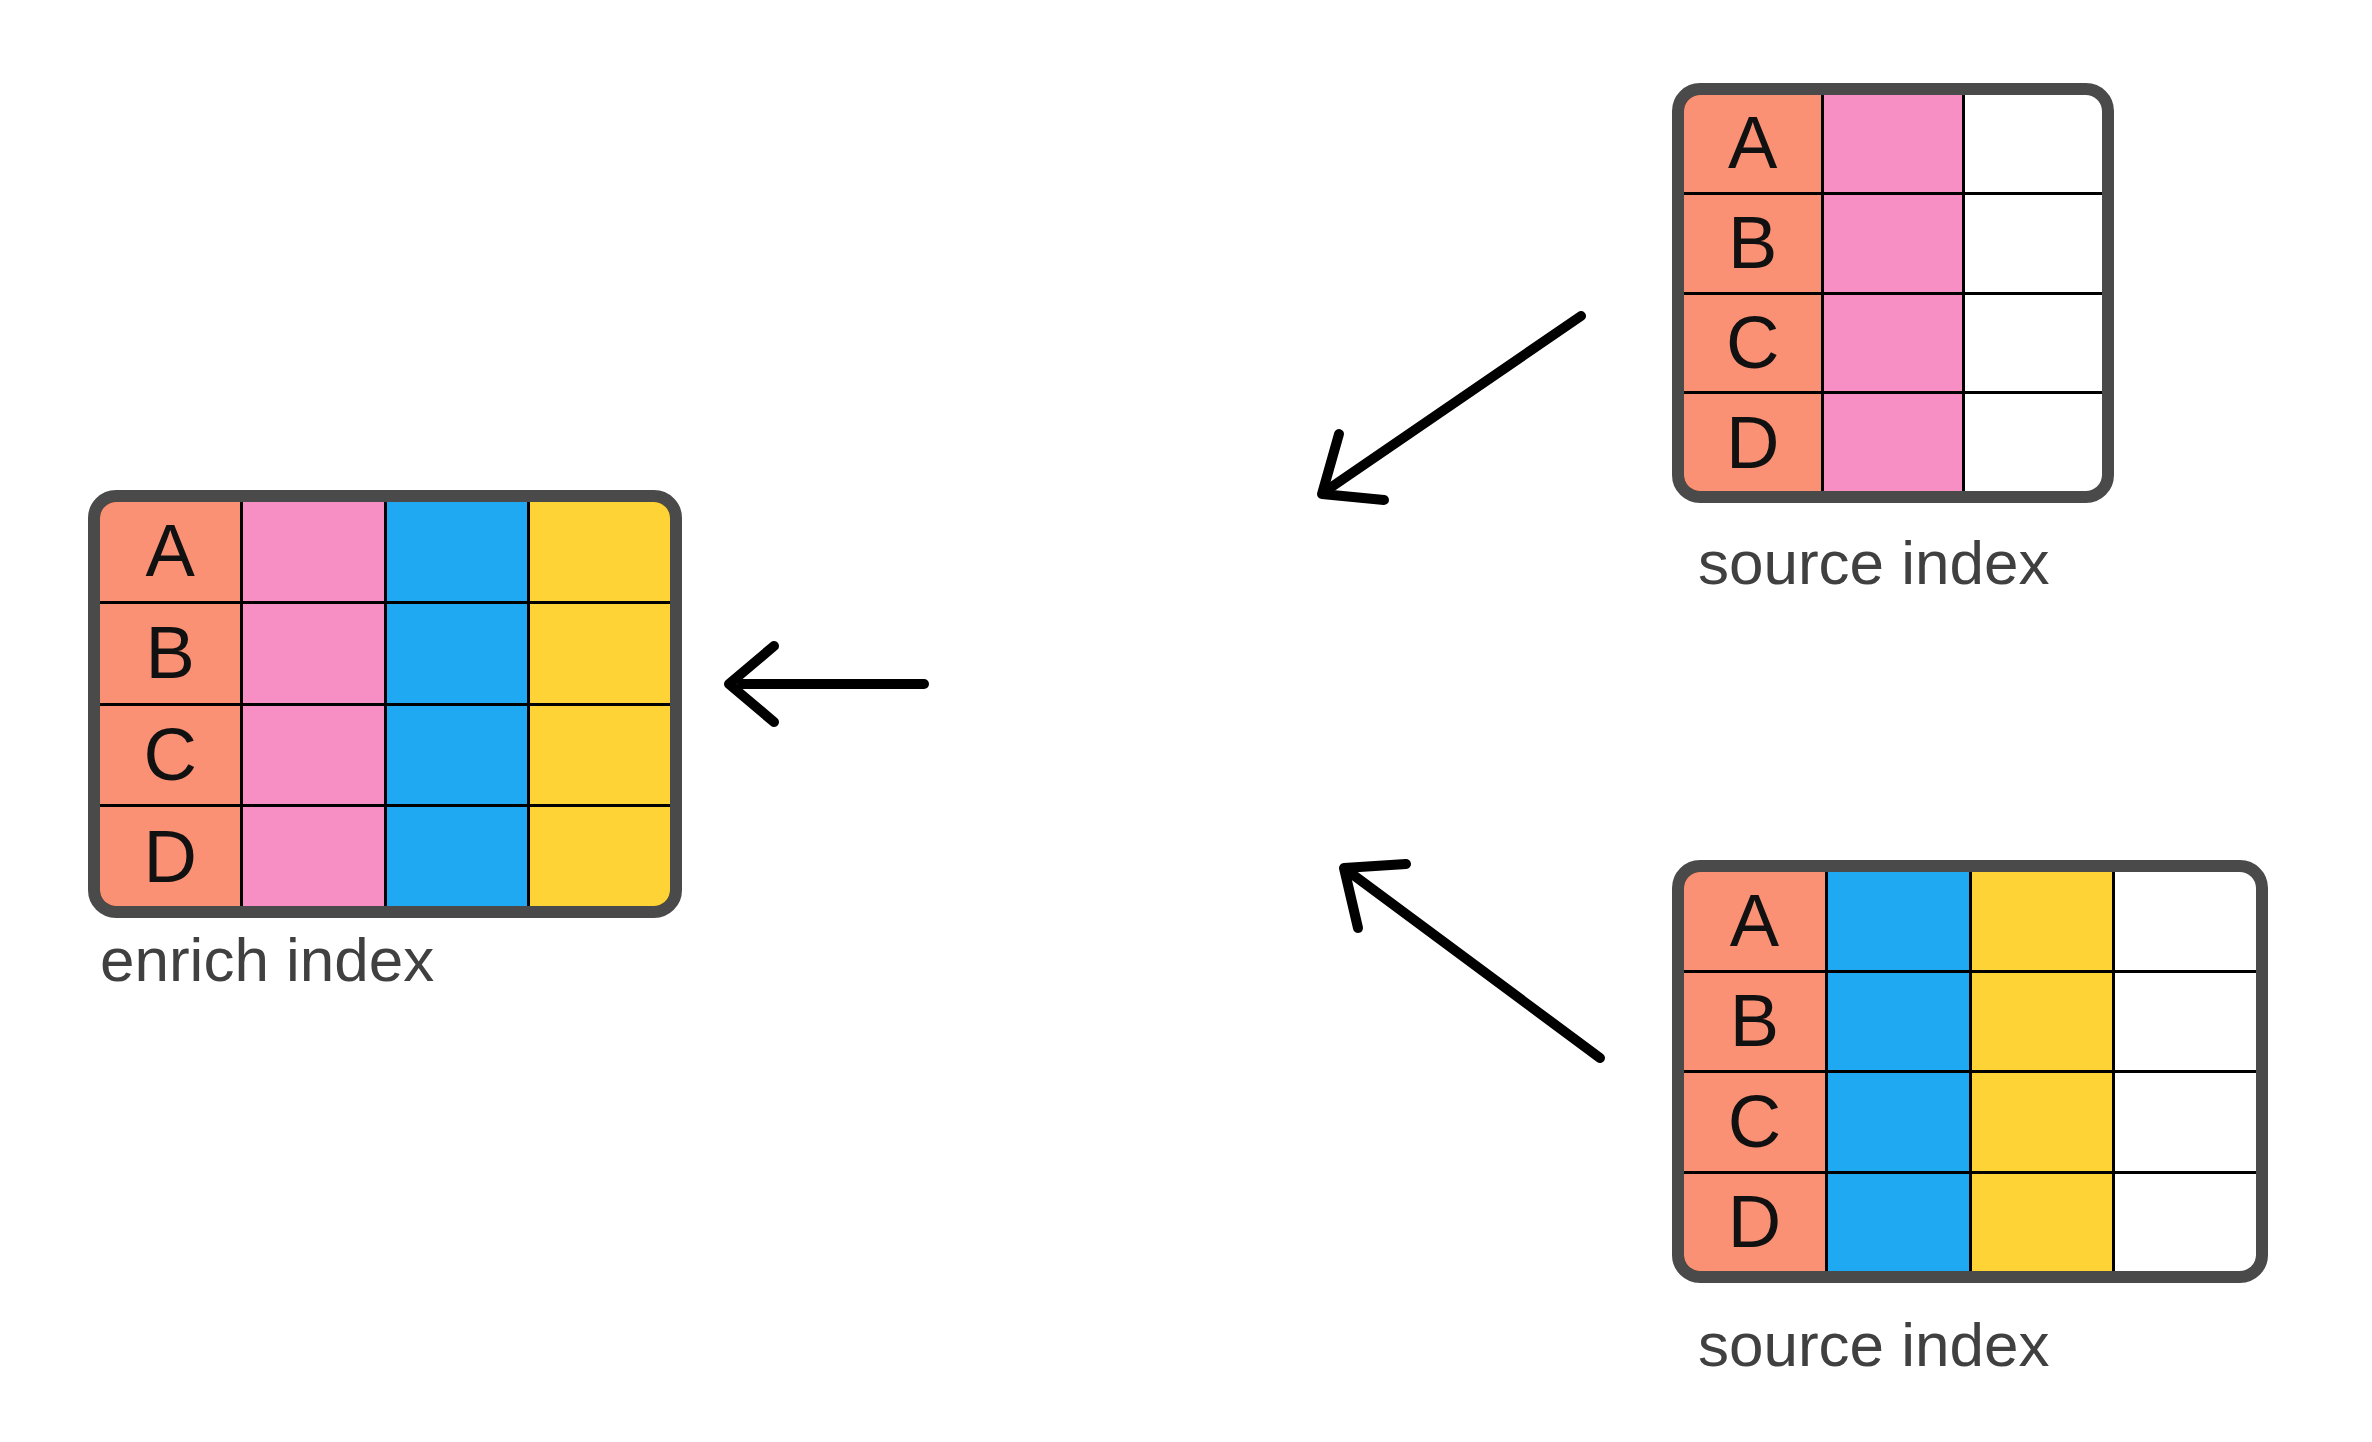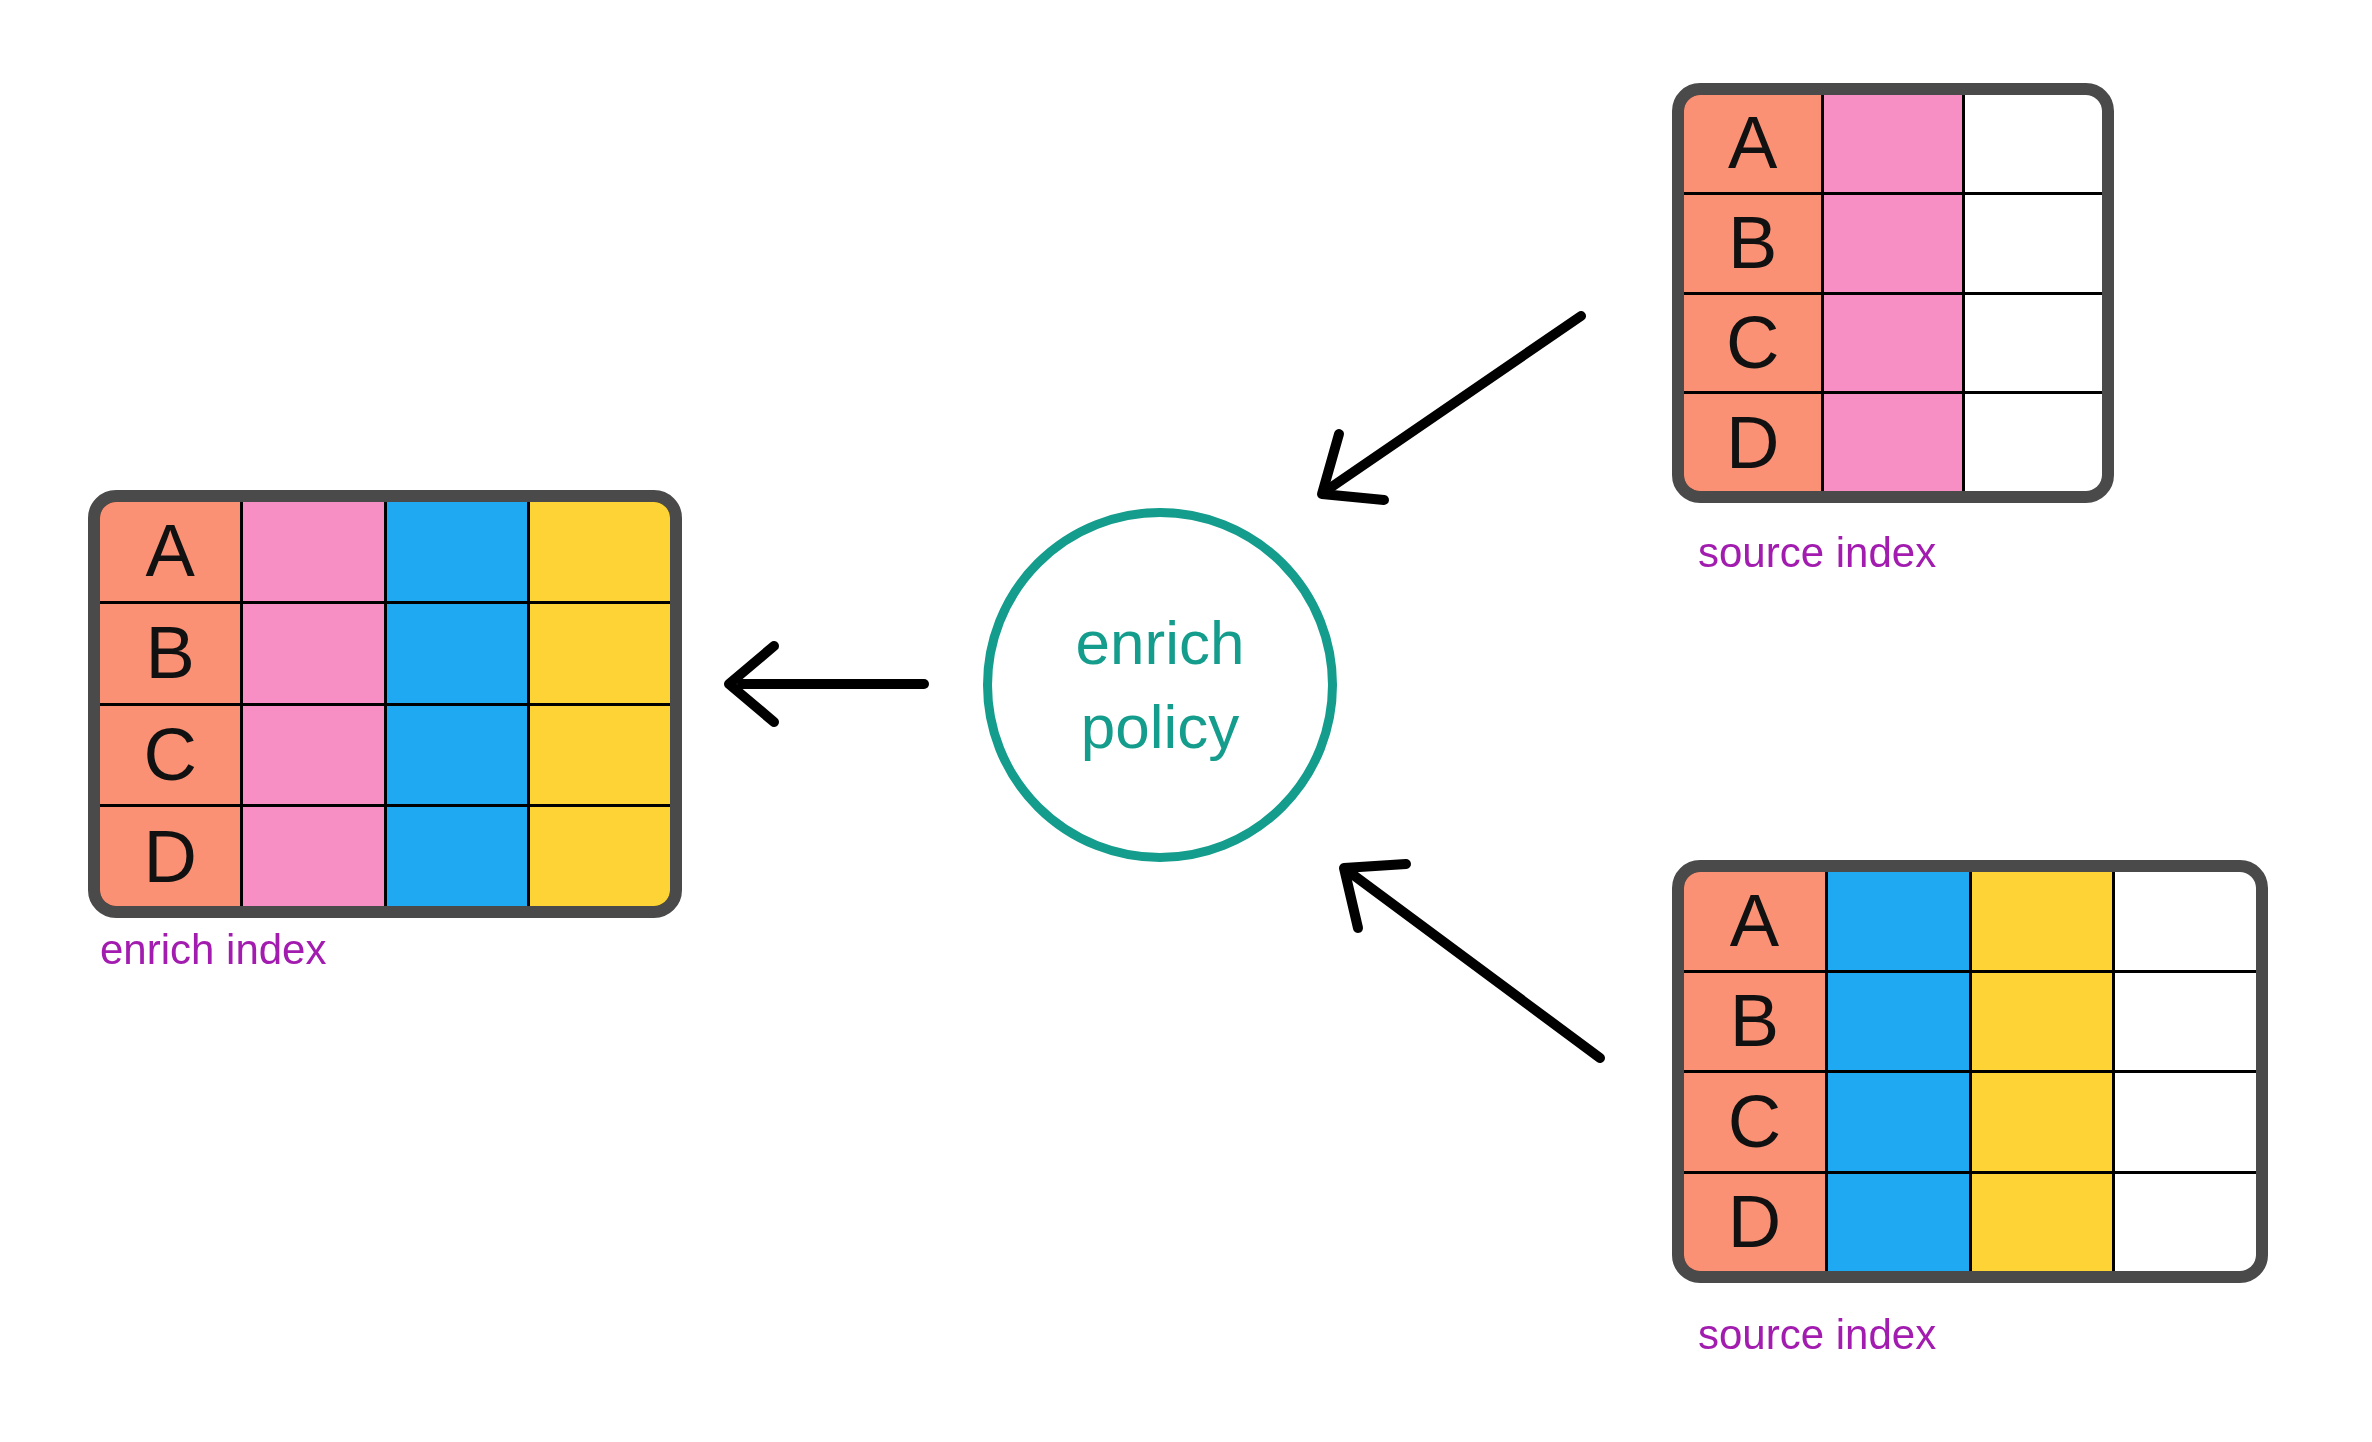--- a/index.html
+++ b/index.html
@@ -36,22 +36,22 @@
     line-height: 1;
     user-select: none;
   }
   #table-source-top    { left: 1672px; top:  83px;  width: 442px; height: 420px; }
   #table-source-bottom { left: 1672px; top: 860px;  width: 596px; height: 423px; }
   #table-enrich-index  { left:   88px; top: 490px;  width: 594px; height: 428px; }
 
   
   .tbl-label {
     position: absolute;
-    font-size: 42px;
-    color: #a21caf;
+    font-size: 62px;
+    color: #404040;
     line-height: 1;
     white-space: nowrap;
   }
   #label-source-top    { left: 1698px; top:  532px; }
   #label-source-bottom { left: 1698px; top: 1314px; }
   #label-enrich-index  { left:  100px; top:  929px; text-align: center; }
 
   
   .policy-circle {
     position: absolute;
@@ -146,24 +146,20 @@
       <div class="cell" style="background: rgb(31, 169, 242);"></div>
       <div class="cell" style="background: rgb(253, 211, 53);"></div>
       <div class="cell" style="background: rgb(255, 255, 255);"></div>
       <div class="cell" style="background: rgb(250, 145, 116);">D</div>
       <div class="cell" style="background: rgb(31, 169, 242);"></div>
       <div class="cell" style="background: rgb(253, 211, 53);"></div>
       <div class="cell" style="background: rgb(255, 255, 255);"></div>
     </div>
   <div class="tbl-label" id="label-source-bottom">source index</div>
 
-  <div class="policy-circle">
-    <div class="policy-line">enrich</div>
-    <div class="policy-line">policy</div>
-  </div>
 
   <svg class="arrows-layer" viewBox="0 0 2372 1442">
 
     <g class="arrow">
       <line x1="924" y1="684" x2="742" y2="684"></line>
       <polyline points="774,646 729,684 774,722"></polyline>
     </g>
 
     <g class="arrow">
       <line x1="1581" y1="316" x2="1330" y2="488"></line>

